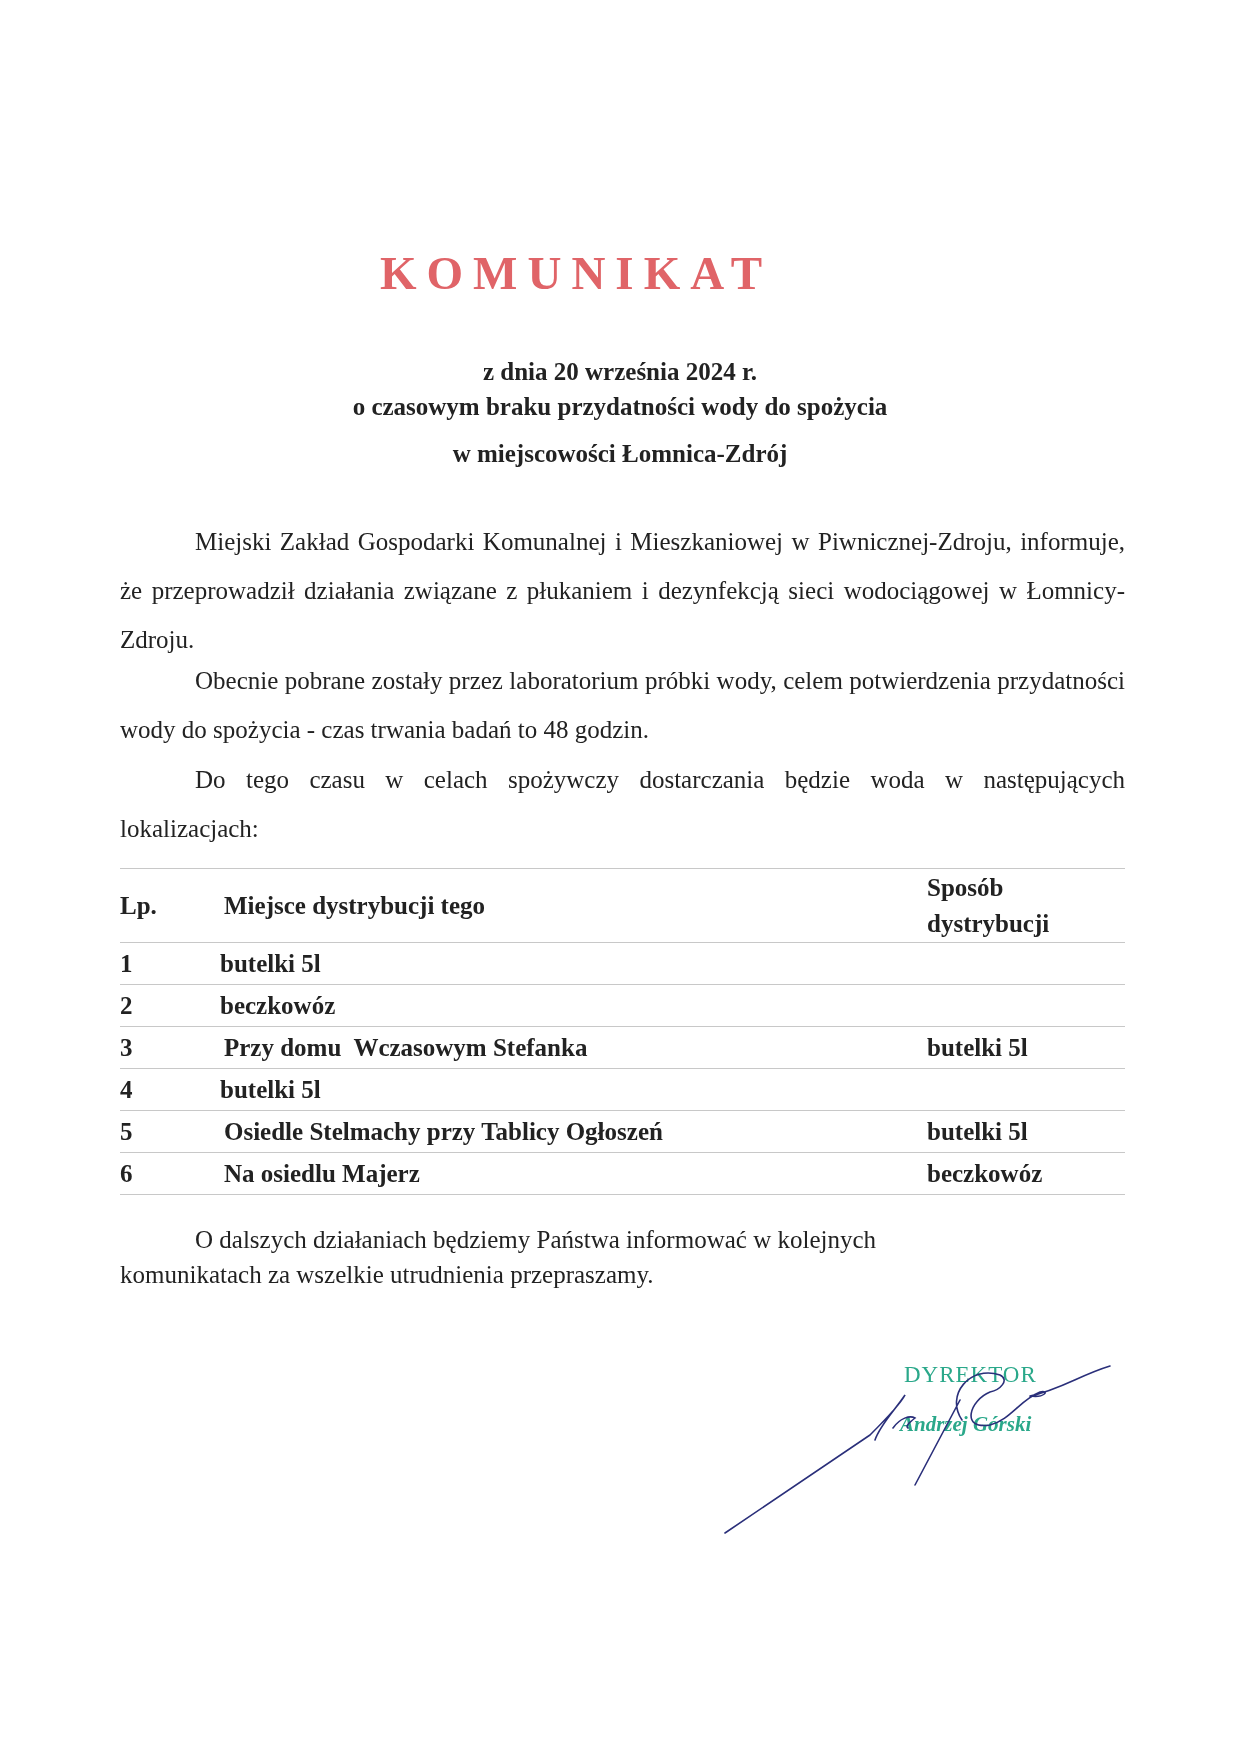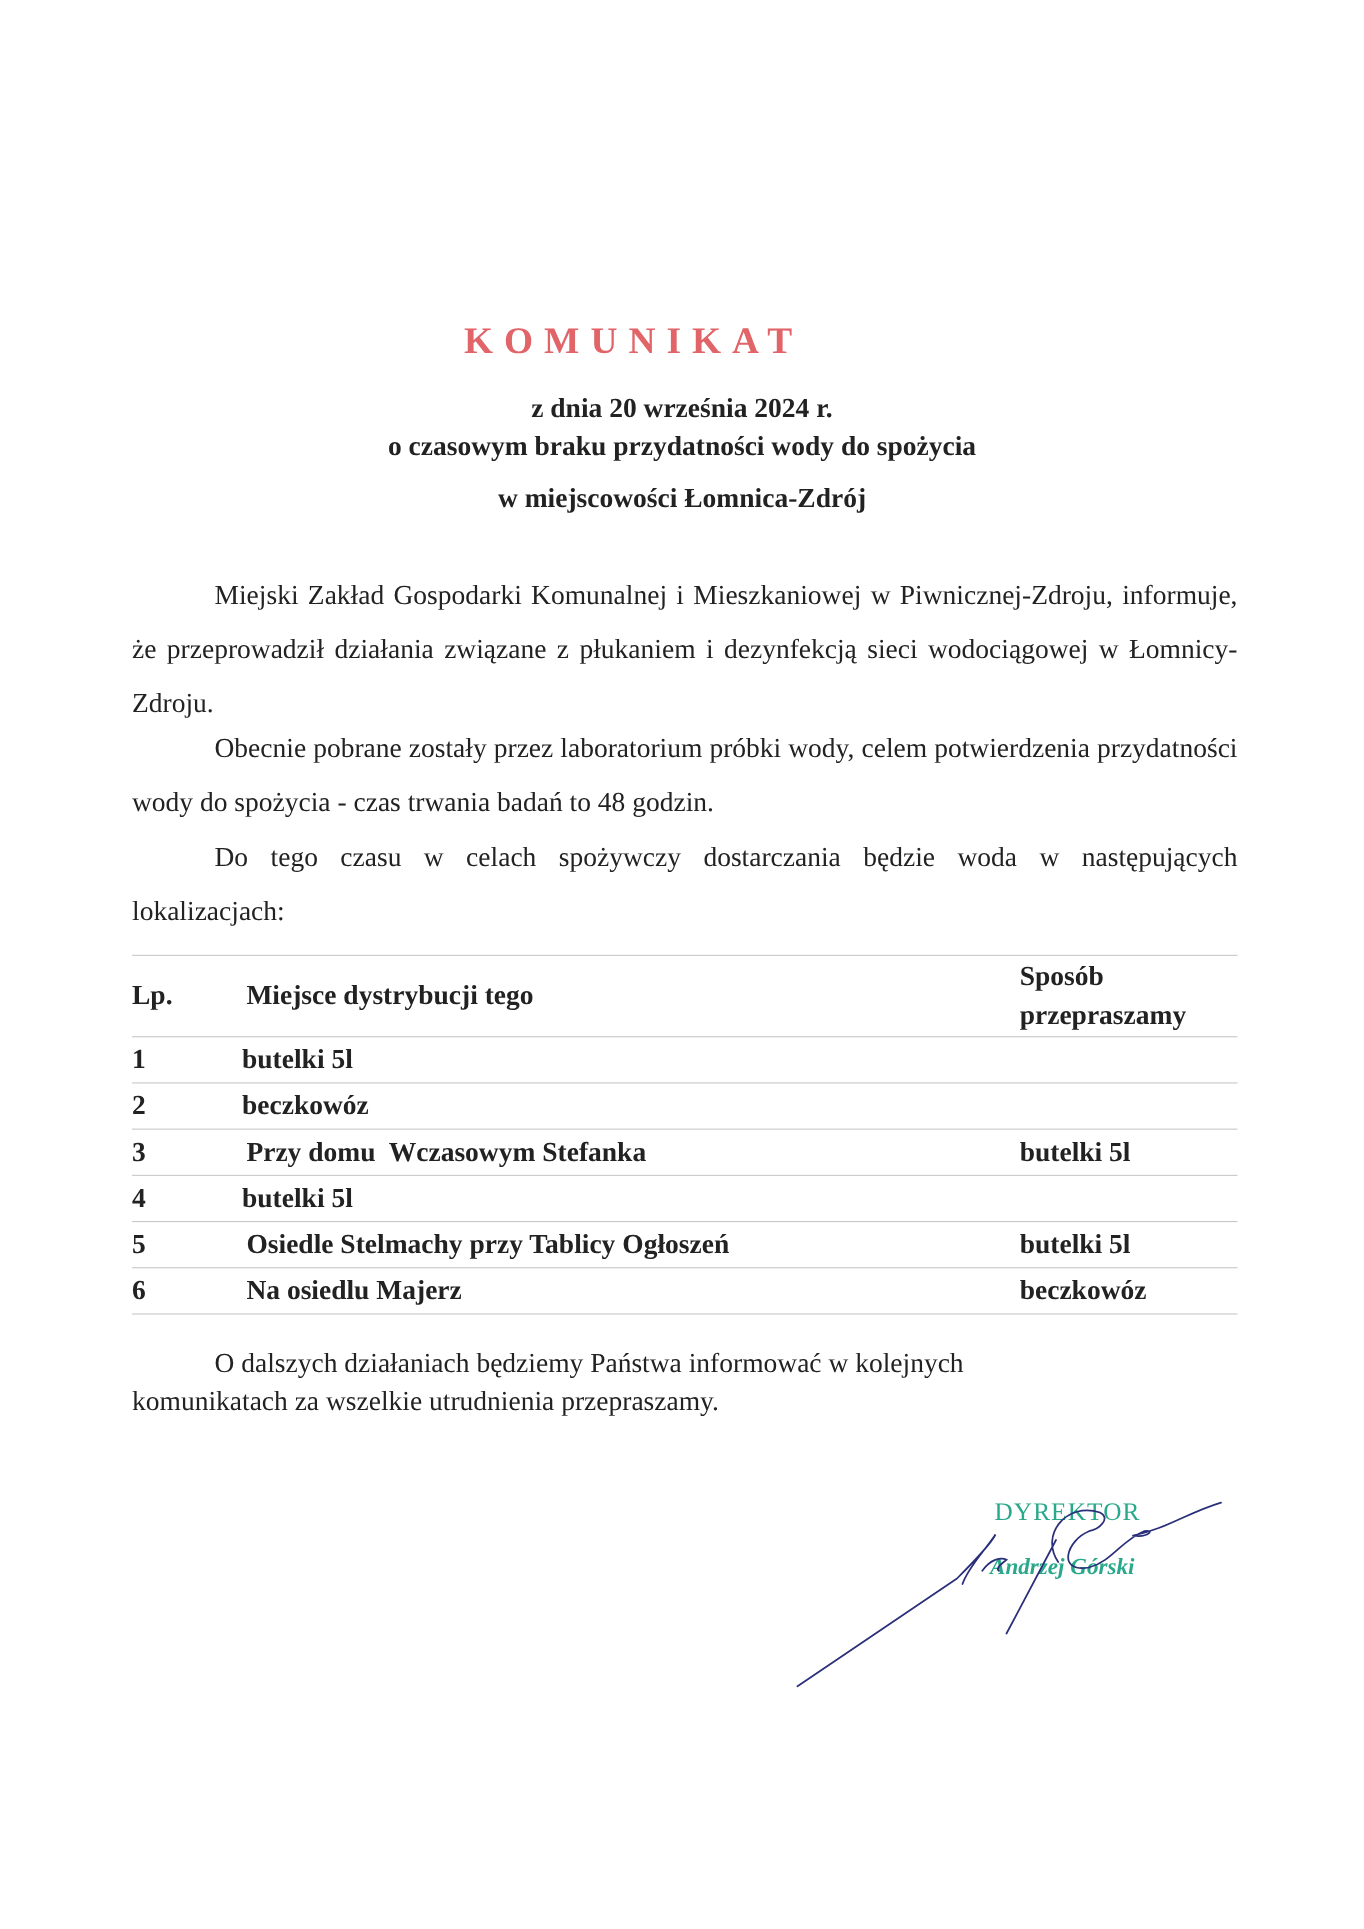--- a/index.html
+++ b/index.html
@@ -1,19 +1,19 @@
 <!DOCTYPE html>
 <html><head>
 <meta charset="utf-8">
 <style>
   html, body { margin: 0; padding: 0; background: #ffffff; }
   body { width: 1240px; height: 1754px; position: relative; overflow: hidden;
          font-family: "Liberation Serif", "DejaVu Serif", serif; color: #222; }
   .title { position: absolute; top: 246px; left: 0; width: 1152px; text-align: center;
-           font-size: 34px; font-weight: bold; letter-spacing: 10px; color: #e06468; margin-top: 46px; }
+           font-size: 47px; font-weight: bold; letter-spacing: 10px; color: #e06468; }
   .subhead { position: absolute; left: 0; width: 1240px; text-align: center;
              font-size: 25px; font-weight: bold; color: #222; }
   .para { position: absolute; left: 120px; width: 1005px; font-size: 25px;
           line-height: 49px; text-align: justify; color: #222; }
   .para .indent { display: inline-block; width: 75px; }
   .table { position: absolute; left: 120px; top: 868px; width: 1005px;
            border-top: 1px solid #c8c8c8; font-size: 25px; font-weight: bold; color: #222; }
   .tr { display: flex; border-bottom: 1px solid #c8c8c8; align-items: center; }
   .tr.head { height: 73px; }
   .tr.row { height: 41px; }
@@ -37,21 +37,21 @@
 <div class="para" style="top:517px"><span class="indent"></span><span>Miejski Zakład Gospodarki Komunalnej i Mieszkaniowej w Piwnicznej-Zdroju, informuje, że przeprowadził działania związane z płukaniem i dezynfekcją sieci wodociągowej w Łomnicy-Zdroju.</span></div>
 <div class="para" style="top:656px"><span class="indent"></span><span>Obecnie pobrane zostały przez laboratorium próbki wody, celem potwierdzenia przydatności wody do spożycia - czas trwania badań to 48 godzin.</span></div>
 <div class="para" style="top:755px"><span class="indent"></span><span>Do tego czasu w celach spożywczy dostarczania będzie woda w następujących lokalizacjach:</span></div>
 
 <div class="table">
   <div class="tr head">
     <div class="c1">Lp.</div>
     <div class="c2">Miejsce dystrybucji tego</div>
     <div class="c3">
       <div>Sposób</div>
-      <div>przepraszamy</div>
+      <div>dystrybucji</div>
     </div>
   </div>
   <div class="tr row">
     <div class="c1">1</div>
     <div class="c3">butelki 5l</div>
   </div>
   <div class="tr row">
     <div class="c1">2</div>
     <div class="c3">beczkowóz</div>
   </div>

